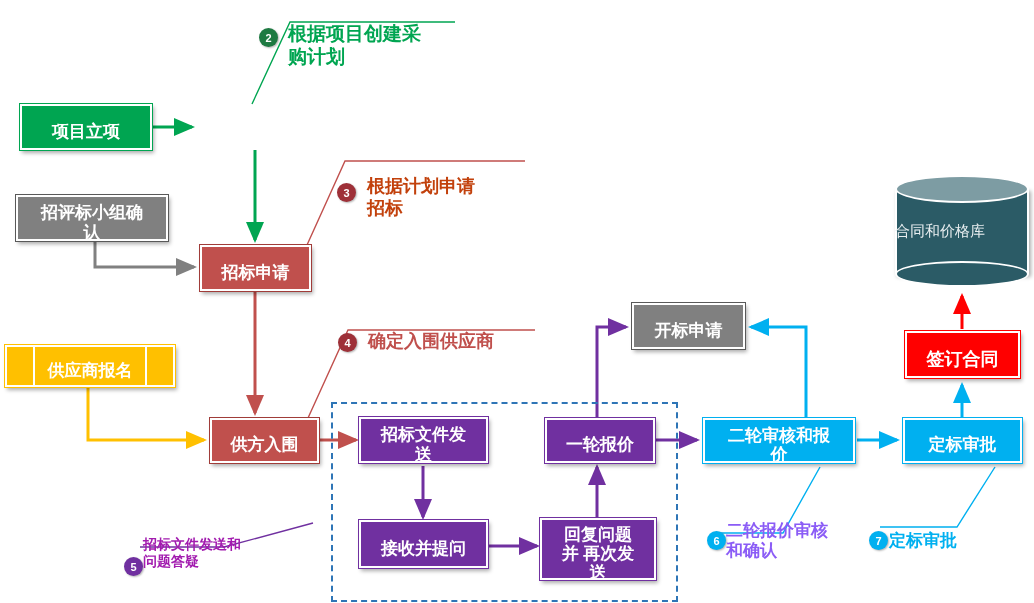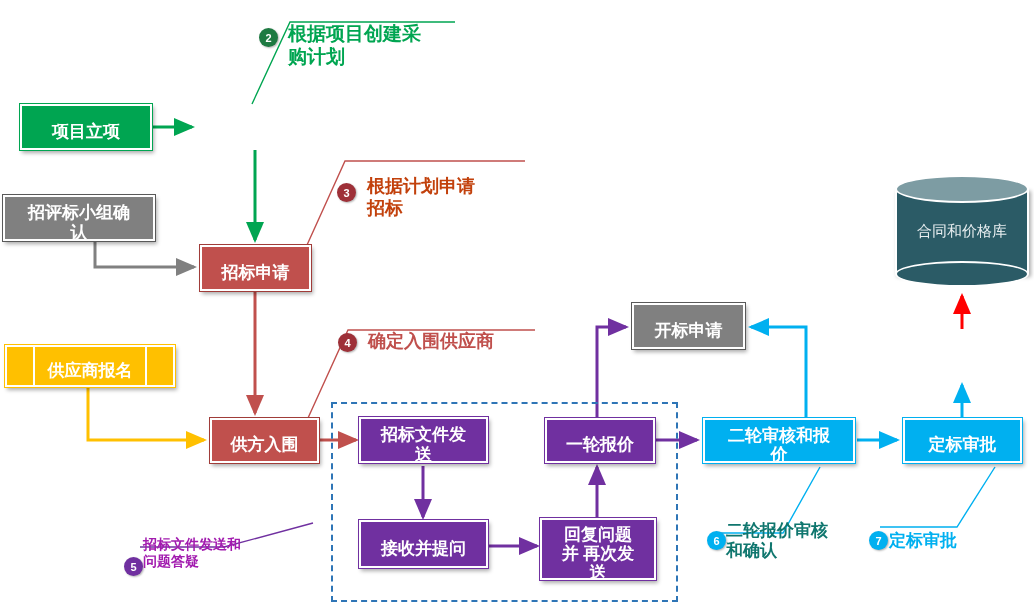--- a/index.html
+++ b/index.html
@@ -51,21 +51,21 @@
   .cyl .top{
     position:absolute;left:0;right:0;top:0;height:28px;border-radius:50%;
     background:#7D9CA3;border:2px solid #ffffff;box-sizing:border-box;
   }
   .cyl .bot{
     position:absolute;left:0;right:0;bottom:0;height:26px;border-radius:50%;
     background:#2B5B66;border:2px solid #ffffff;box-sizing:border-box;
   }
   .cyl .label{
     position:absolute;left:0;right:0;top:50%;transform:translateY(-50%);
-    text-align:center;color:#E8EEF0;font-size:15px;font-weight:normal;z-index:3;
+    text-align:left;color:#E8EEF0;font-size:15px;font-weight:normal;z-index:3;
   }
 
   
   .dashbox{
     position:absolute;border:2px dashed #2E75B6;background:transparent;z-index:1;
   }
 
   
   .callout{position:absolute;z-index:8;}
   .callout .badge{
@@ -78,21 +78,21 @@
 
   .c2 .badge{background:#1E7A42;}
   .c2 .ctext{color:#00A551;font-size:19px;}
   .c3 .badge{background:#9E3038;}
   .c3 .ctext{color:#c2410c;font-size:18px;}
   .c4 .badge{background:#9E3038;}
   .c4 .ctext{color:#C0504D;font-size:18px;font-family:"Liberation Serif","DejaVu Serif",serif;font-weight:bold;}
   .c5 .badge{background:#7030A0;}
   .c5 .ctext{color:#a21caf;font-size:14px;}
   .c6 .badge{background:#00B0F0;}
-  .c6 .ctext{color:#0f766e;font-size:17px;}
+  .c6 .ctext{color:#8b5cf6;font-size:17px;}
   .c7 .badge{background:#00B0F0;}
   .c7 .ctext{color:#00B0F0;font-size:17px;}
 </style>
 </head>
 <body>
 
 <div id="stage">
 
   <svg class="edges" viewBox="0 0 1034 603">
     <defs>
@@ -187,21 +187,21 @@
     <path d="M995,467 L957,527 L880,527" stroke="#00B0F0" stroke-width="1.4" fill="none"></path>
   </svg>
 
   <div class="dashbox" style="left:331px;top:402px;width:343px;height:196px;"></div>
 
   <div class="node n-green" style="left:20px;top:104px;width:132px;height:46px;font-size:17px;">
     <span class="txt">项目立项</span>
   </div>
 
 
-  <div class="node n-gray" style="left:3px;top:195px;width:152px;height:46px;font-size:17px;">
+  <div class="node n-gray" style="left:16px;top:195px;width:152px;height:46px;font-size:17px;">
     <span class="txt">招评标小组确认</span>
   </div>
 
   <div class="node n-brick" style="left:200px;top:245px;width:111px;height:46px;font-size:17px;">
     <span class="txt">招标申请</span>
   </div>
 
   <div class="node n-amber" style="left:5px;top:345px;width:170px;height:42px;font-size:17px;">
     <span class="txt">供应商报名</span>
   </div>
@@ -232,20 +232,23 @@
   </div>
 
   <div class="node n-cyan" style="left:703px;top:418px;width:152px;height:45px;font-size:17px;justify-content:flex-end;">
     <span class="txt">二轮审核和报价</span>
   </div>
 
   <div class="node n-cyan" style="left:903px;top:418px;width:119px;height:45px;font-size:17px;">
     <span class="txt">定标审批</span>
   </div>
 
+  <div class="node n-red" style="left:905px;top:331px;width:115px;height:47px;font-size:18px;">
+    <span class="txt">签订合同</span>
+  </div>
 
   <div class="cyl" style="left:895px;top:175px;width:134px;height:112px;">
     <div class="body"></div>
     <div class="bot"></div>
     <div class="top"></div>
     <div class="label">合同和价格库</div>
   </div>
 
   <div class="callout c2">
     <div class="badge" style="left:259px;top:28px;">2</div>

